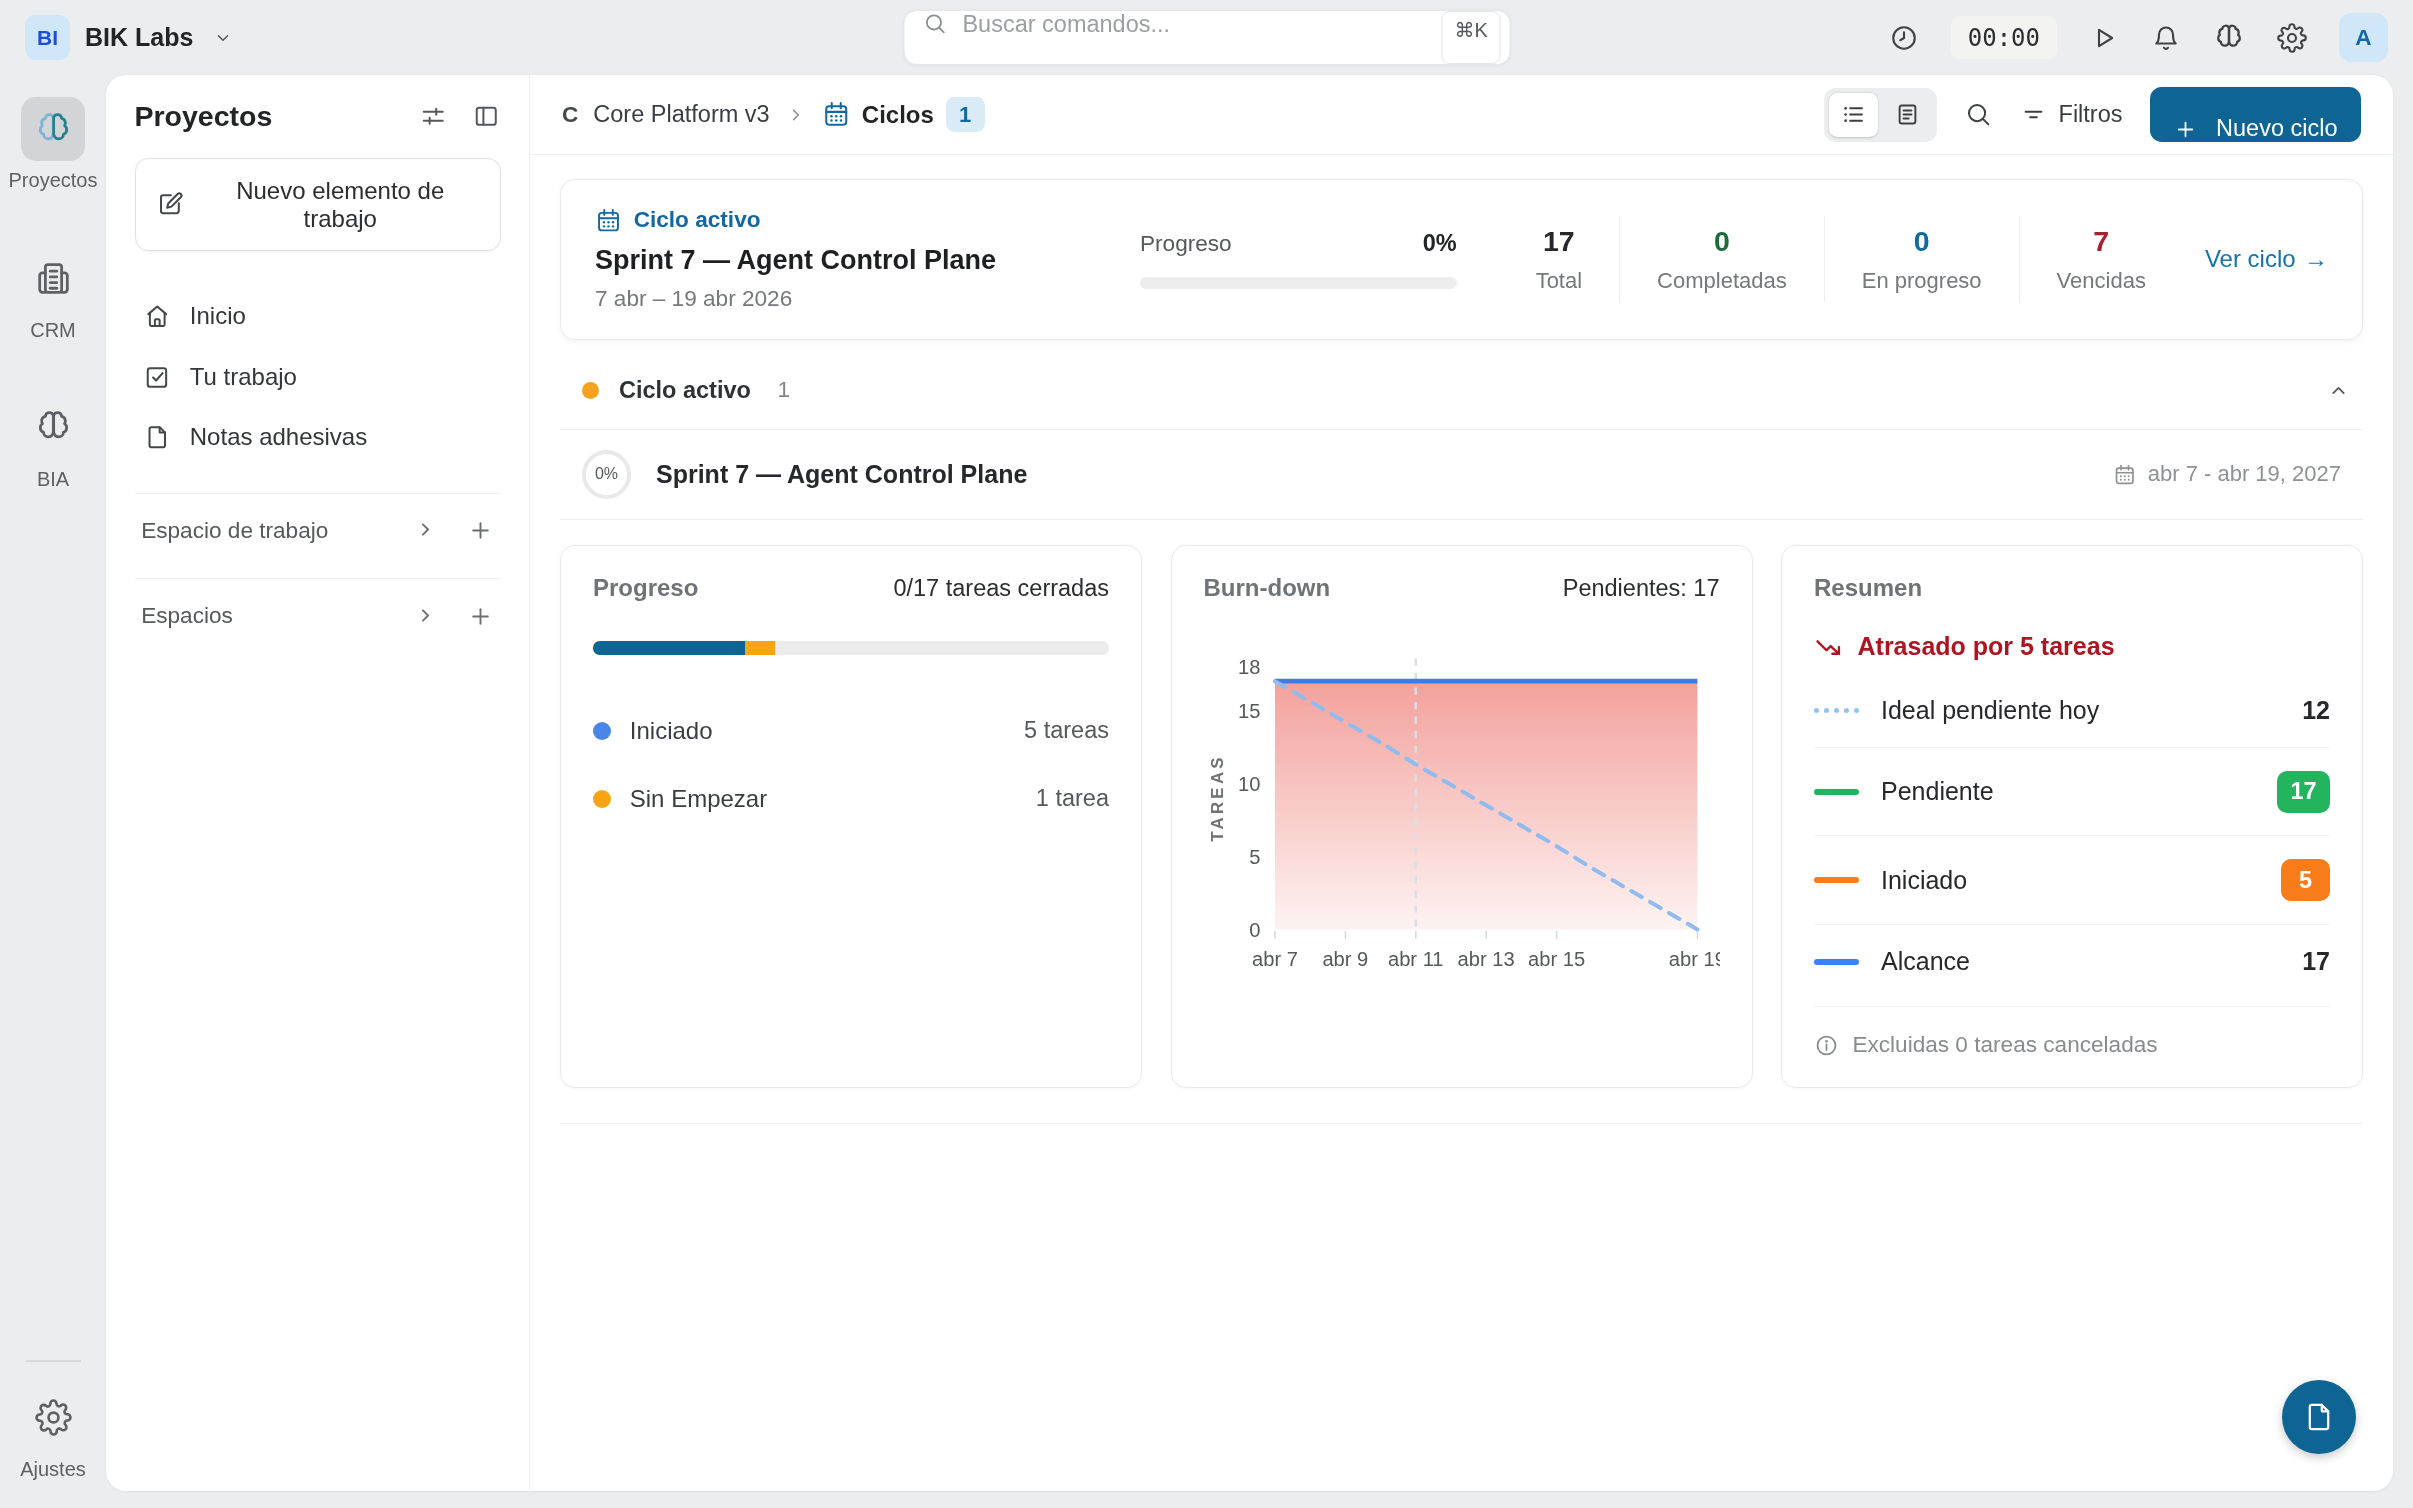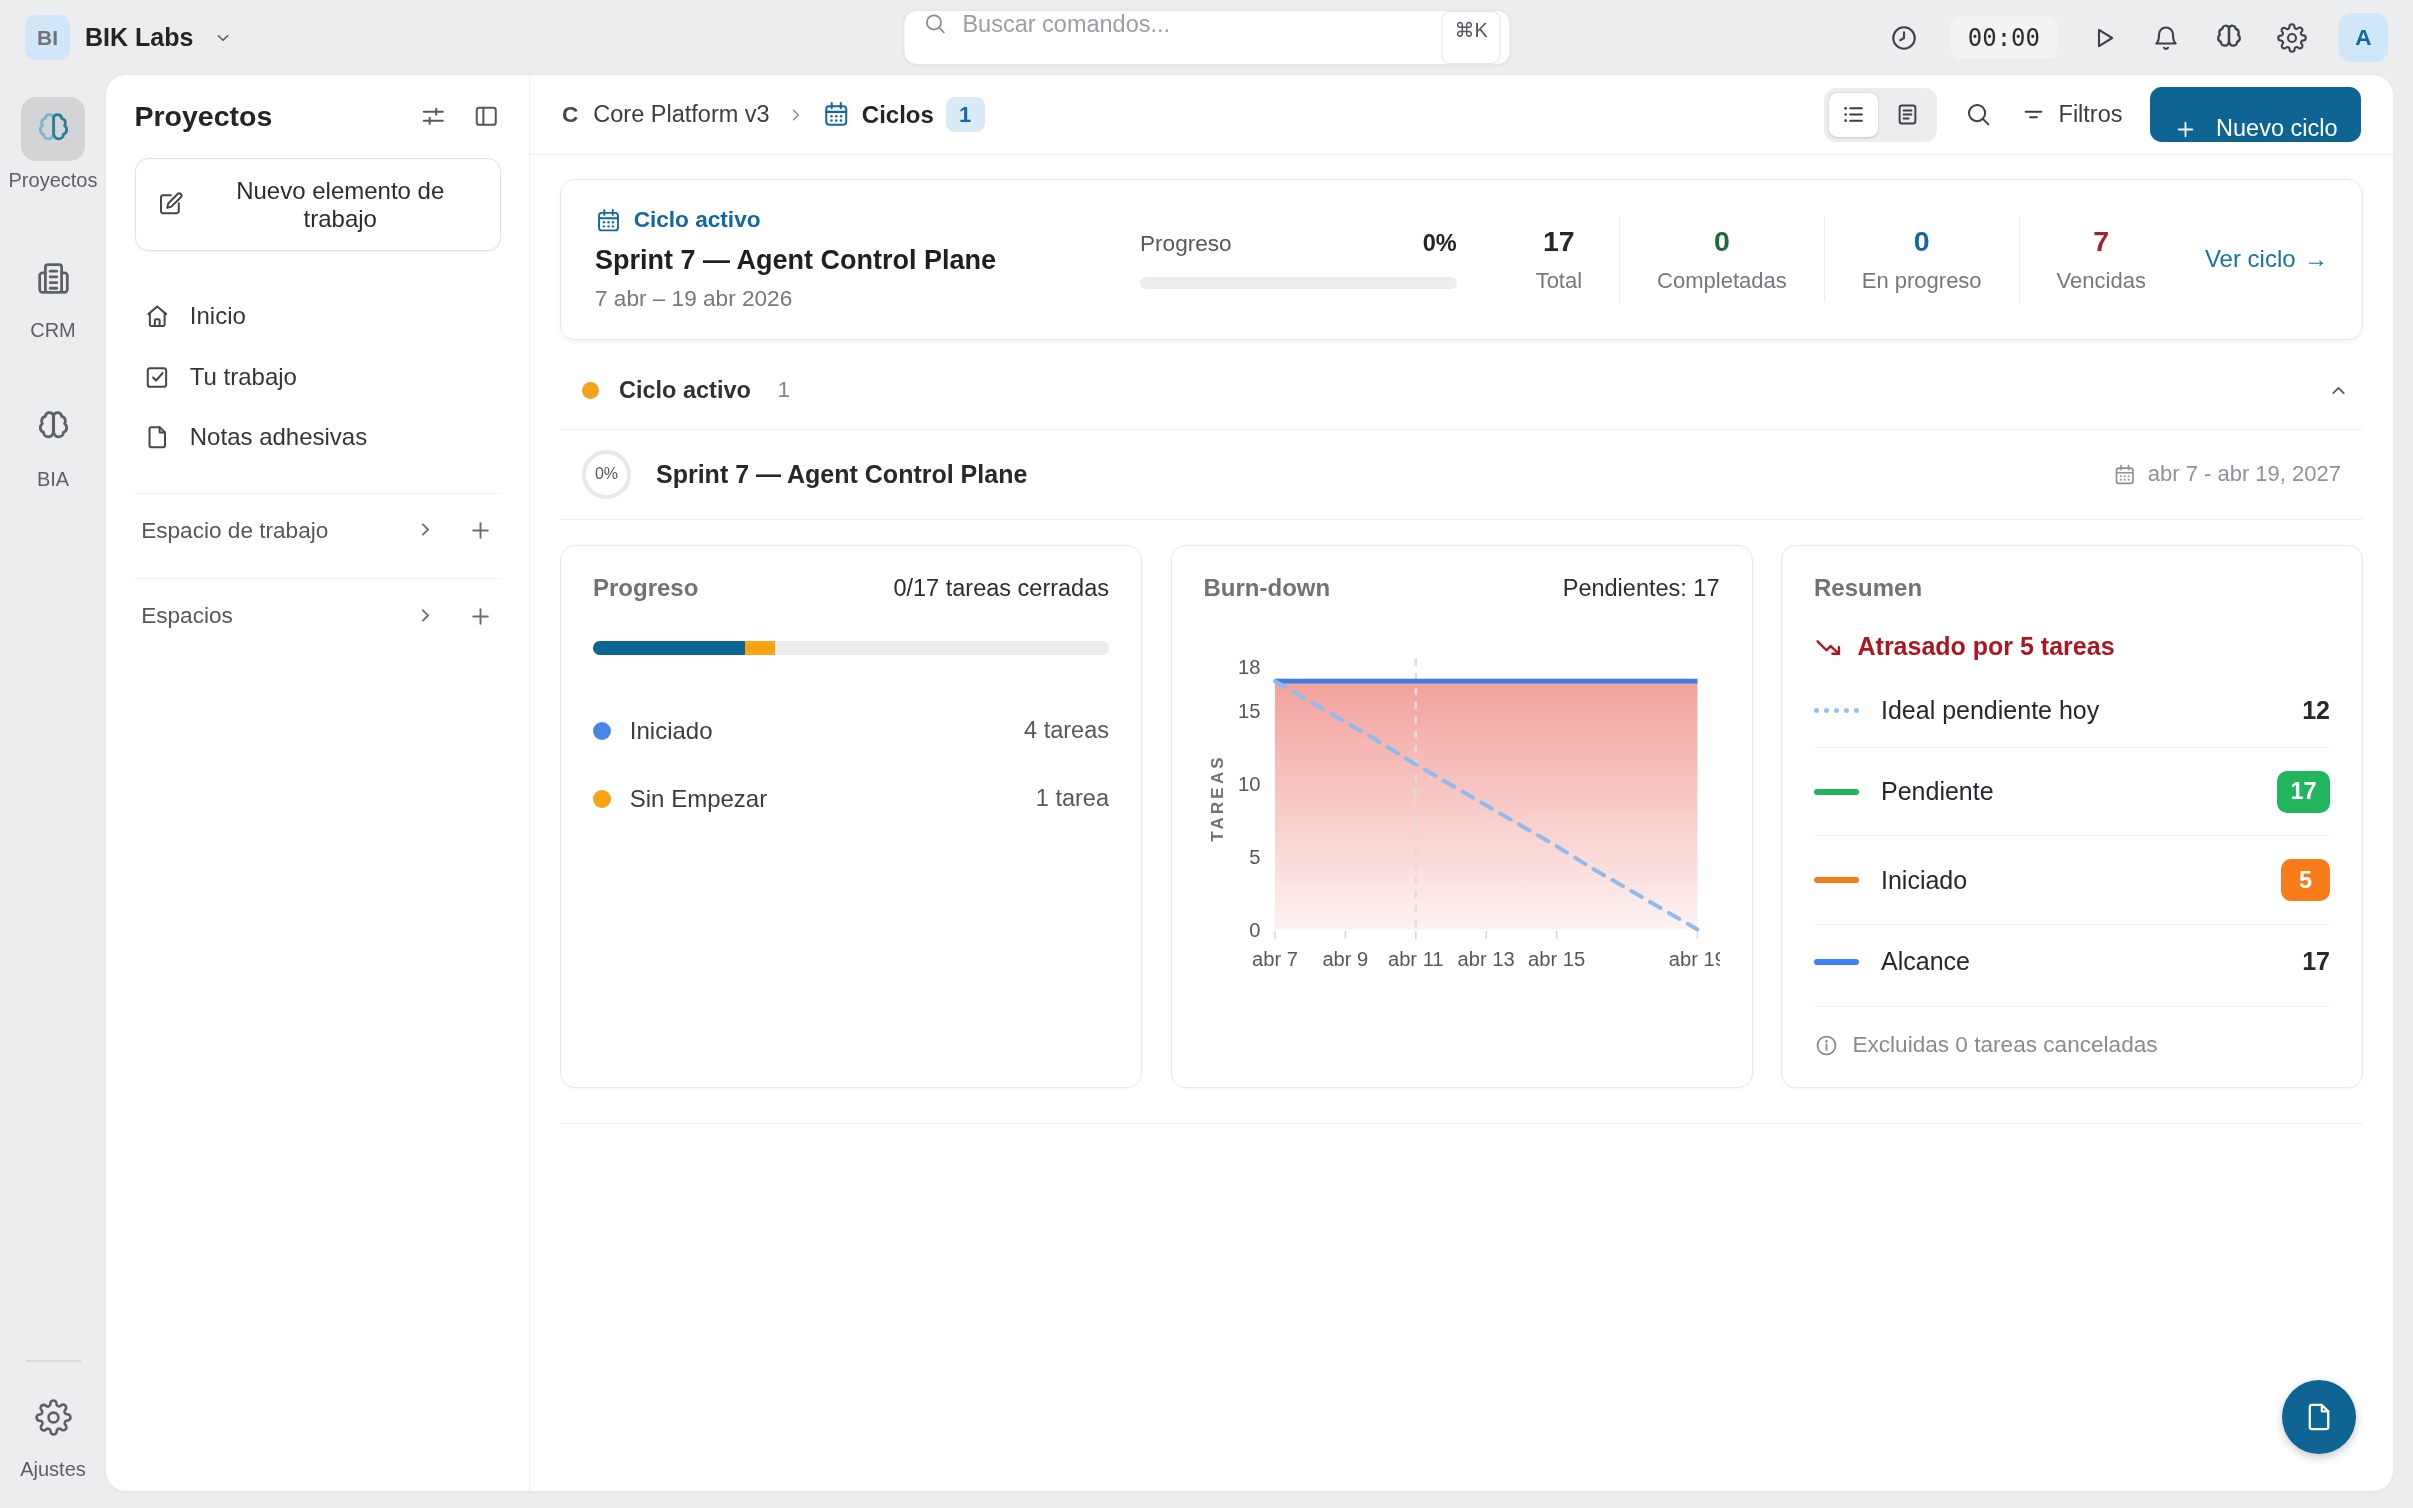--- a/index.html
+++ b/index.html
@@ -3,21 +3,21 @@
 <meta charset="utf-8">
 <style>
   *{box-sizing:border-box;margin:0;padding:0}
   html,body{width:2413px;height:1508px}
   body{font-family:"Liberation Sans",sans-serif;background:#ecedef;color:#26282b;overflow:hidden}
   .ic{fill:none;stroke:currentColor;stroke-width:1.7;stroke-linecap:round;stroke-linejoin:round;display:block}
 
   
   .topbar{height:75px;display:flex;align-items:center;padding:0 25px;position:relative}
   .org{display:flex;align-items:center;gap:15px}
-  .org-badge{width:45px;height:45px;border-radius:11px;background:#cfe7f8;color:#737373;font-weight:700;font-size:21px;display:flex;align-items:center;justify-content:center}
+  .org-badge{width:45px;height:45px;border-radius:11px;background:#cfe7f8;color:#1d4ed8;font-weight:700;font-size:21px;display:flex;align-items:center;justify-content:center}
   .org-name{font-size:25px;font-weight:700;color:#222426}
   .org-chev{color:#55585c;margin-left:3.4px}
   .search{position:absolute;left:50%;transform:translateX(-50%);width:607px;height:55px;background:#fff;border:0.8px solid #e7e8ea;border-radius:13.4px;display:flex;gap:15px;padding:0 8.4px 0 18.4px;color:#9b9fa4;box-shadow:0 0.8px 2.5px rgba(0,0,0,.05)}
   .search-text{flex:1;font-size:23.5px;color:#9b9fa4}
   .kbd{border:1.7px solid #e4e5e7;border-radius:8.4px;padding:5.9px 11.7px;font-size:20px;color:#55585c;background:#fff}
   .top-actions{margin-left:auto;display:flex;align-items:center;gap:32px;color:#3f4347}
   .time-chip{background:#f3f3f1;border-radius:8.4px;padding:7.5px 17px;font-family:"DejaVu Sans Mono",monospace;font-size:24px;color:#2b2d30}
   .avatar{width:49px;height:49px;border-radius:12.6px;background:#cfe7f8;color:#1168a2;font-weight:700;font-size:22.6px;display:flex;align-items:center;justify-content:center}
 
   
@@ -568,21 +568,21 @@
             </div>
             <div class="pb">
               <span class="pb-seg" style="width: 29.4%; background: rgb(14, 101, 147);"></span>
               <span class="pb-seg" style="width: 5.9%; background: rgb(249, 165, 19);"></span>
               <span class="pb-rest" style="background: rgb(236, 236, 236);"></span>
             </div>
             <div class="legend">
               <div class="legend-row">
                 <span class="ldot" style="background: rgb(74, 134, 232);"></span>
                 <span class="llabel">Iniciado</span>
-                <span class="lvalue">4 tareas</span>
+                <span class="lvalue">5 tareas</span>
               </div>
               <div class="legend-row">
                 <span class="ldot" style="background: rgb(249, 165, 19);"></span>
                 <span class="llabel">Sin Empezar</span>
                 <span class="lvalue">1 tarea</span>
               </div>
             </div>
           </div>
 
           <div class="card">

